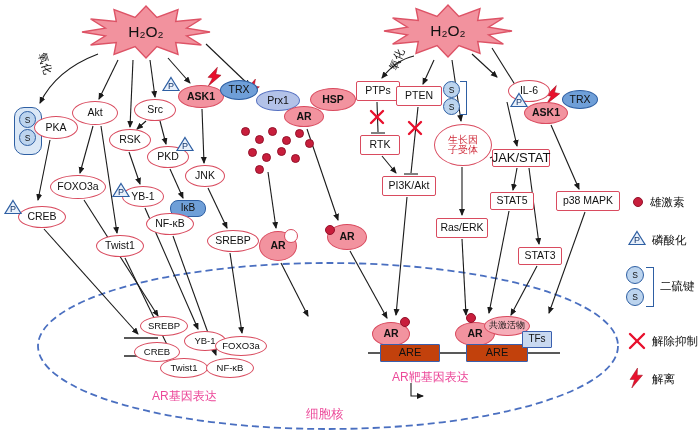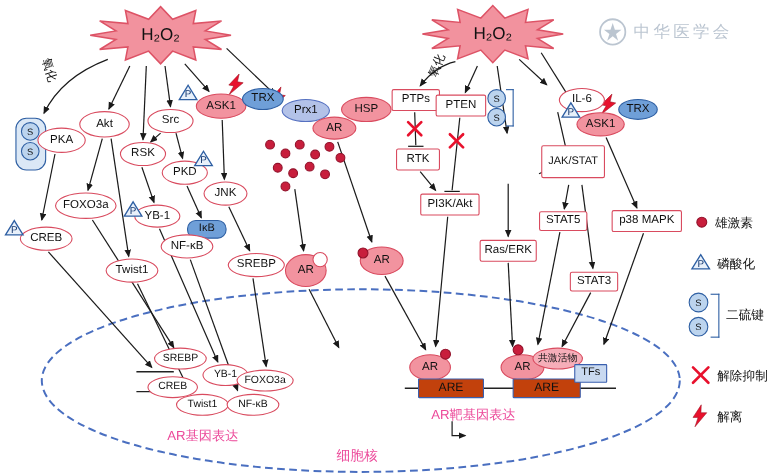--- a/index.html
+++ b/index.html
@@ -2,21 +2,21 @@
 <html><head>
 <meta charset="utf-8">
 <style>
   html,body{margin:0;padding:0;background:#fff;}
   #canvas{position:relative;width:700px;height:432px;background:#fff;overflow:hidden;
           font-family:"Liberation Sans","DejaVu Sans",sans-serif;color:#111;}
   svg.layer{position:absolute;left:0;top:0;}
   .node{position:absolute;display:flex;align-items:center;justify-content:center;
         box-sizing:border-box;font-size:10.5px;line-height:1.05;text-align:center;z-index:3;}
   .oval{border:1.6px solid #d94b5f;border-radius:50%;background:#fff;}
-  .oval.pink{background:#f2939f;}
+  .oval.pink{background:#f2939f;font-weight:bold;}
   .oval.pink2{background:#f6aeb9;}
   .oval.blueish{background:#b3c2e8;border-color:#5570c0;}
   .oval.bluefill{background:#6f9fd8;border-color:#2e5fa3;}
   .pill{border:1.4px solid #2e5fa3;border-radius:8px;background:#6f9fd8;}
   .rectnode{border:1.5px solid #d94b5f;background:#fff;border-radius:2px;}
   .arebox{background:#c2410c;border:1.4px solid #3a5fae;border-radius:1px;font-size:11px;}
   .tfsbox{background:#c9d9f0;border:1.4px solid #3a5fae;border-radius:1px;font-size:10px;}
   .scircle{position:absolute;width:15px;height:15px;border-radius:50%;background:#bcd4ee;
            border:1.3px solid #2e5fa3;display:flex;align-items:center;justify-content:center;
            font-size:8.5px;z-index:4;}
@@ -124,27 +124,20 @@
 
     <g fill="#e8112d" stroke="#9c0f1f" stroke-width="0.5">
       <use href="#bolt" transform="translate(210,66) rotate(10)"></use>
       <use href="#bolt" transform="translate(248,78) rotate(8)"></use>
       <use href="#bolt" transform="translate(549,84) rotate(12)"></use>
       <use href="#bolt" transform="translate(630,368)"></use>
     </g>
 
   </svg>
 
-  <div class="watermark">
-    <svg width="26" height="26" viewBox="0 0 26 26">
-      <circle cx="13" cy="13" r="11.5" fill="none" stroke="#b4bfcc" stroke-width="1.6"></circle>
-      <path d="M13 5 L15 11 L21 11 L16 15 L18 21 L13 17 L8 21 L10 15 L5 11 L11 11 Z" fill="#b4bfcc"></path>
-    </svg>
-    <span class="wm-text">中华医学会</span>
-  </div>
 
   <div class="burst" style="left:80px;top:4px">
     <svg width="132" height="56" viewBox="0 0 132 56">
       <polygon points="130,28 106.6,31.9 121.4,41 95.7,38.6 98,50.5 76.9,42.5 66,54 55.1,42.5 34,50.5 36.3,38.6 10.6,41 25.4,31.9 2,28 25.4,24.1 10.6,15 36.3,17.4 34,5.5 55.1,13.5 66,2 76.9,13.5 98,5.5 95.7,17.4 121.4,15 106.6,24.1" fill="#f2929e" stroke="#dd5366" stroke-width="1.4"></polygon>
     </svg>
     <span>H₂O₂</span>
   </div>
   <div class="burst" style="left:382px;top:3px">
     <svg width="132" height="56" viewBox="0 0 132 56">
       <polygon points="130,28 106.6,31.9 121.4,41 95.7,38.6 98,50.5 76.9,42.5 66,54 55.1,42.5 34,50.5 36.3,38.6 10.6,41 25.4,31.9 2,28 25.4,24.1 10.6,15 36.3,17.4 34,5.5 55.1,13.5 66,2 76.9,13.5 98,5.5 95.7,17.4 121.4,15 106.6,24.1" fill="#f2929e" stroke="#dd5366" stroke-width="1.4"></polygon>
@@ -241,25 +234,29 @@
     </div>
   <div class="bracket" style="left:460px;top:81px;width:6px;height:32px"></div>
 
   <div class="node rectnode" style="left:360px;top:135px;width:40px;height:20px">
       <span>RTK</span>
     </div>
   <div class="node rectnode" style="left:382px;top:176px;width:54px;height:20px">
       <span>PI3K/Akt</span>
     </div>
 
+  <div class="node oval gfr" style="left:434px;top:124px;width:58px;height:42px">
+    <span>生长因</span>
+    <span>子受体</span>
+  </div>
 
   <div class="node oval" style="left:508px;top:80px;width:42px;height:22px">
       <span>IL-6</span>
     </div>
-  <div class="node rectnode" style="left:492px;top:132px;width:58px;height:30px;font-size:10px">
+  <div class="node rectnode" style="left:492px;top:149px;width:58px;height:18px;font-size:13px">
       <span>JAK/STAT</span>
     </div>
   <div class="node rectnode" style="left:490px;top:192px;width:44px;height:18px">
       <span>STAT5</span>
     </div>
   <div class="node rectnode" style="left:436px;top:218px;width:52px;height:20px">
       <span>Ras/ERK</span>
     </div>
   <div class="node rectnode" style="left:518px;top:247px;width:44px;height:18px">
       <span>STAT3</span>

